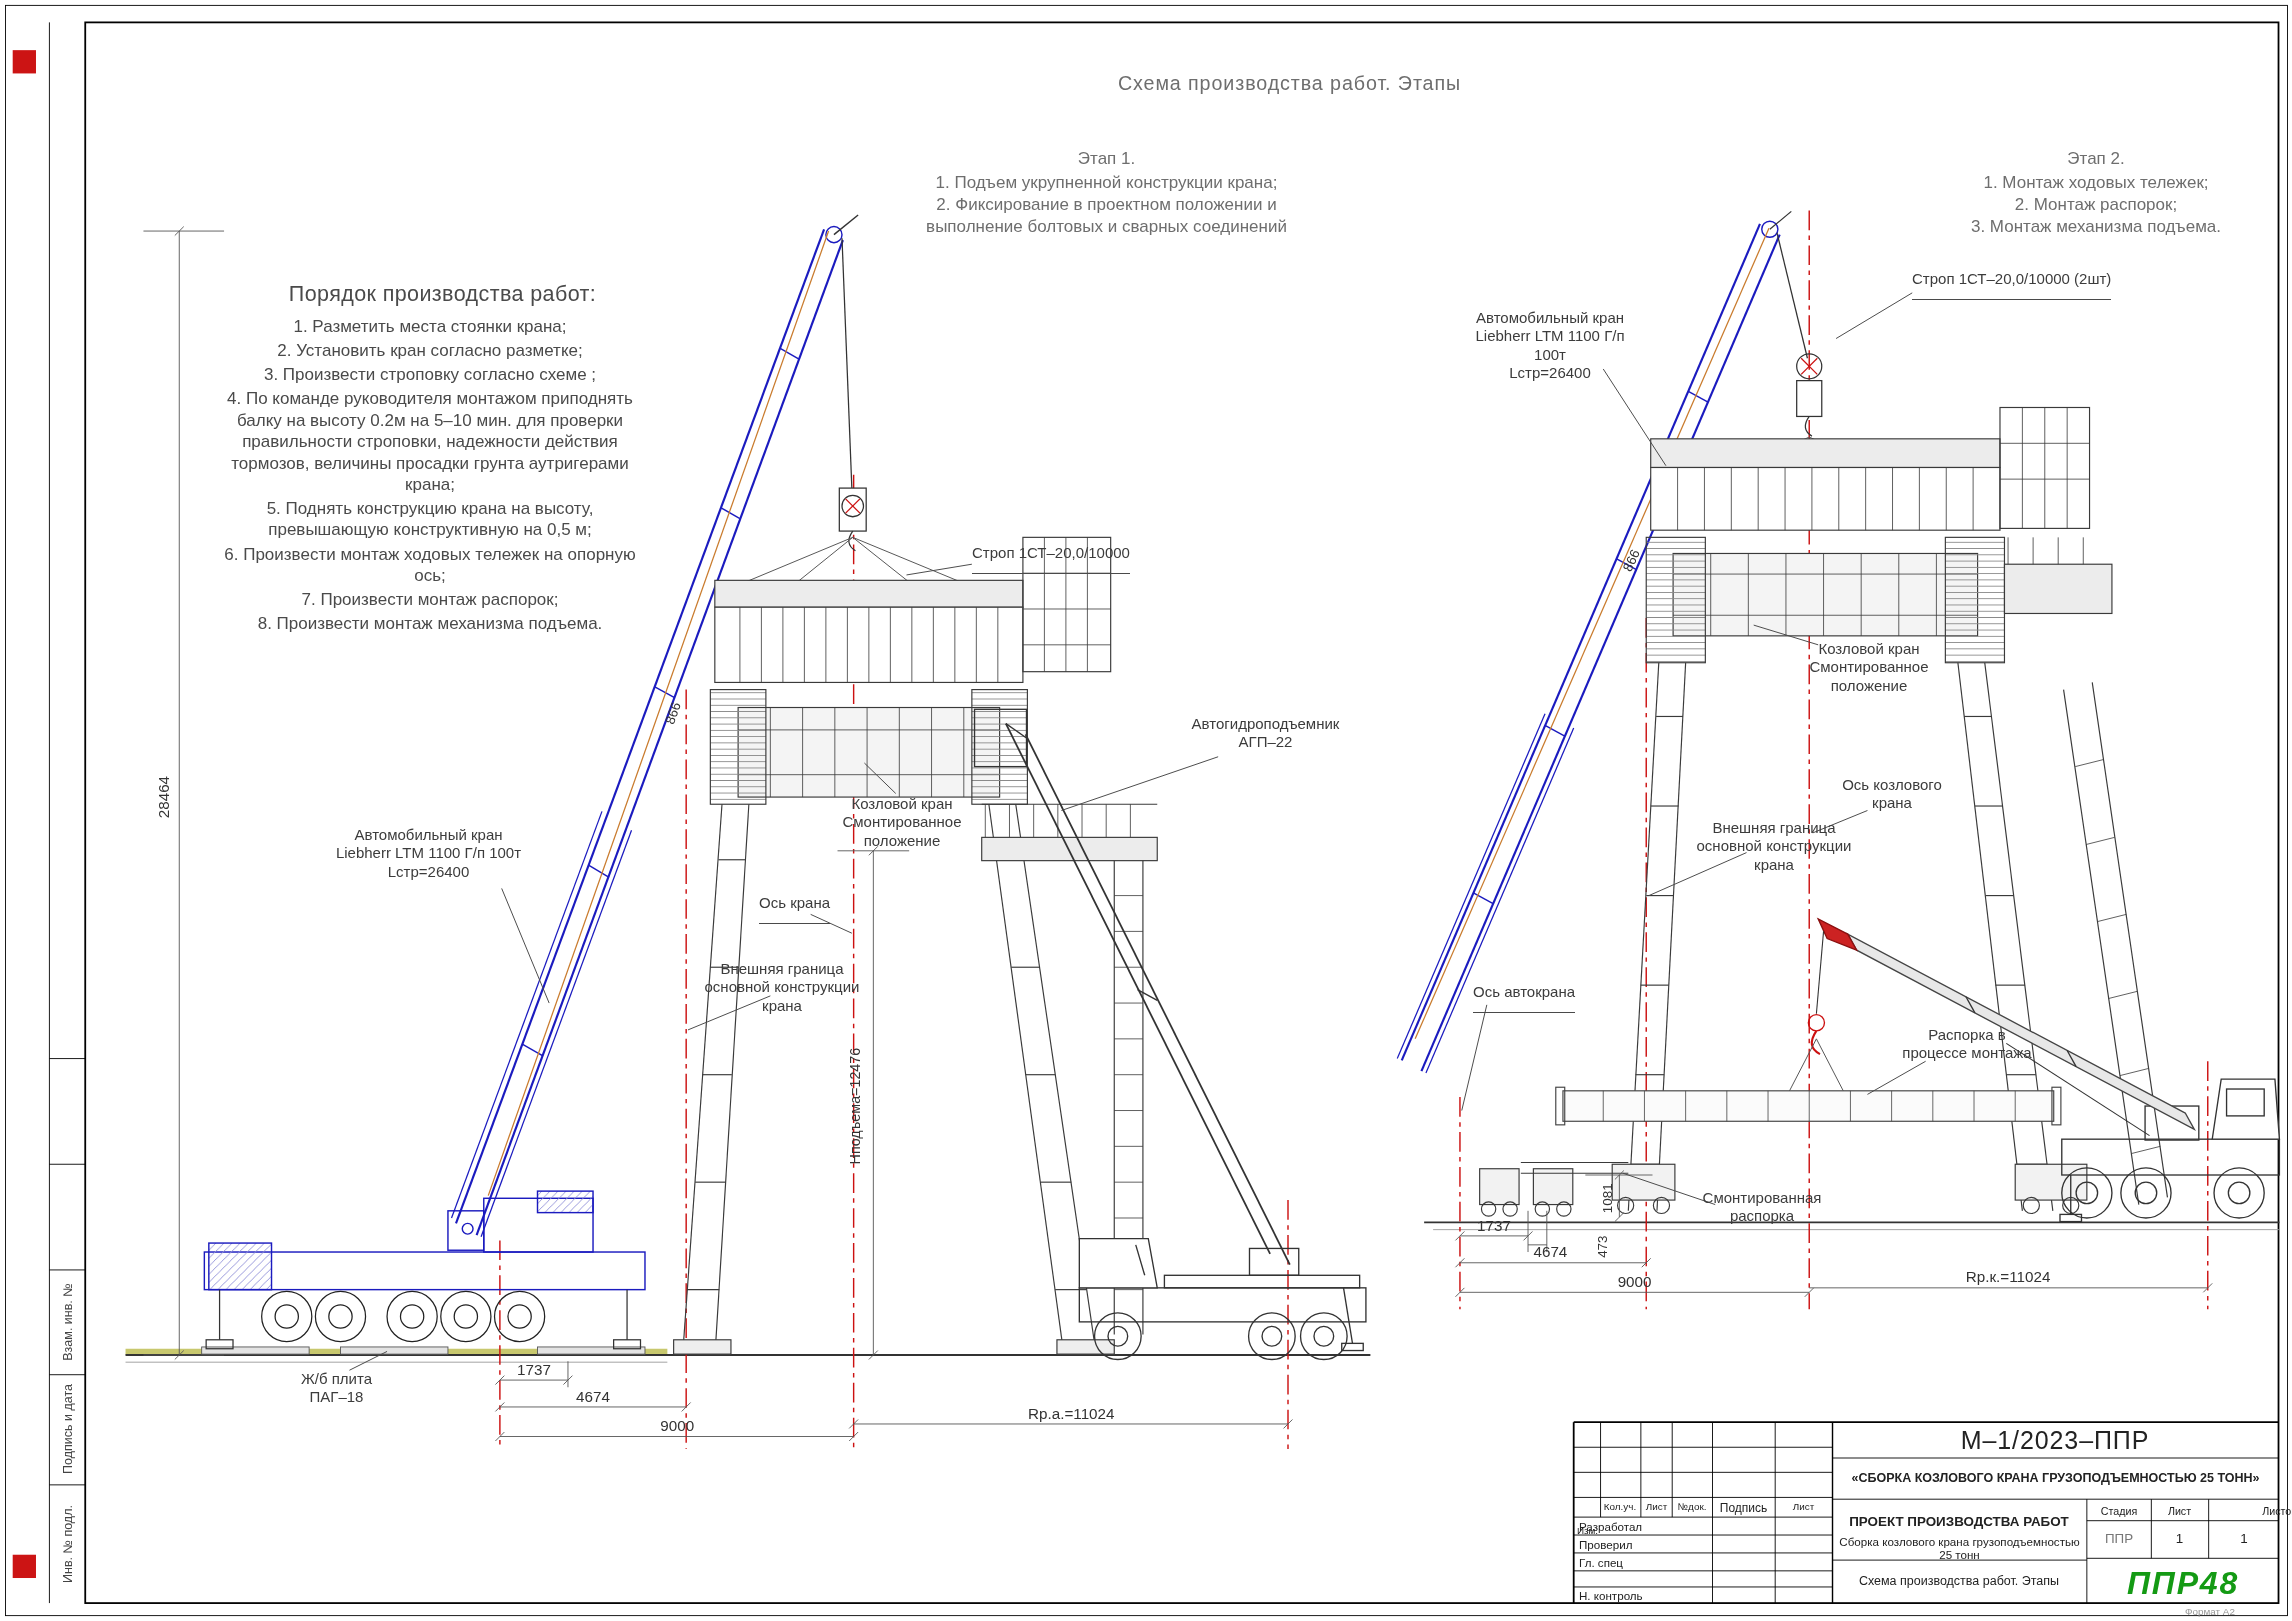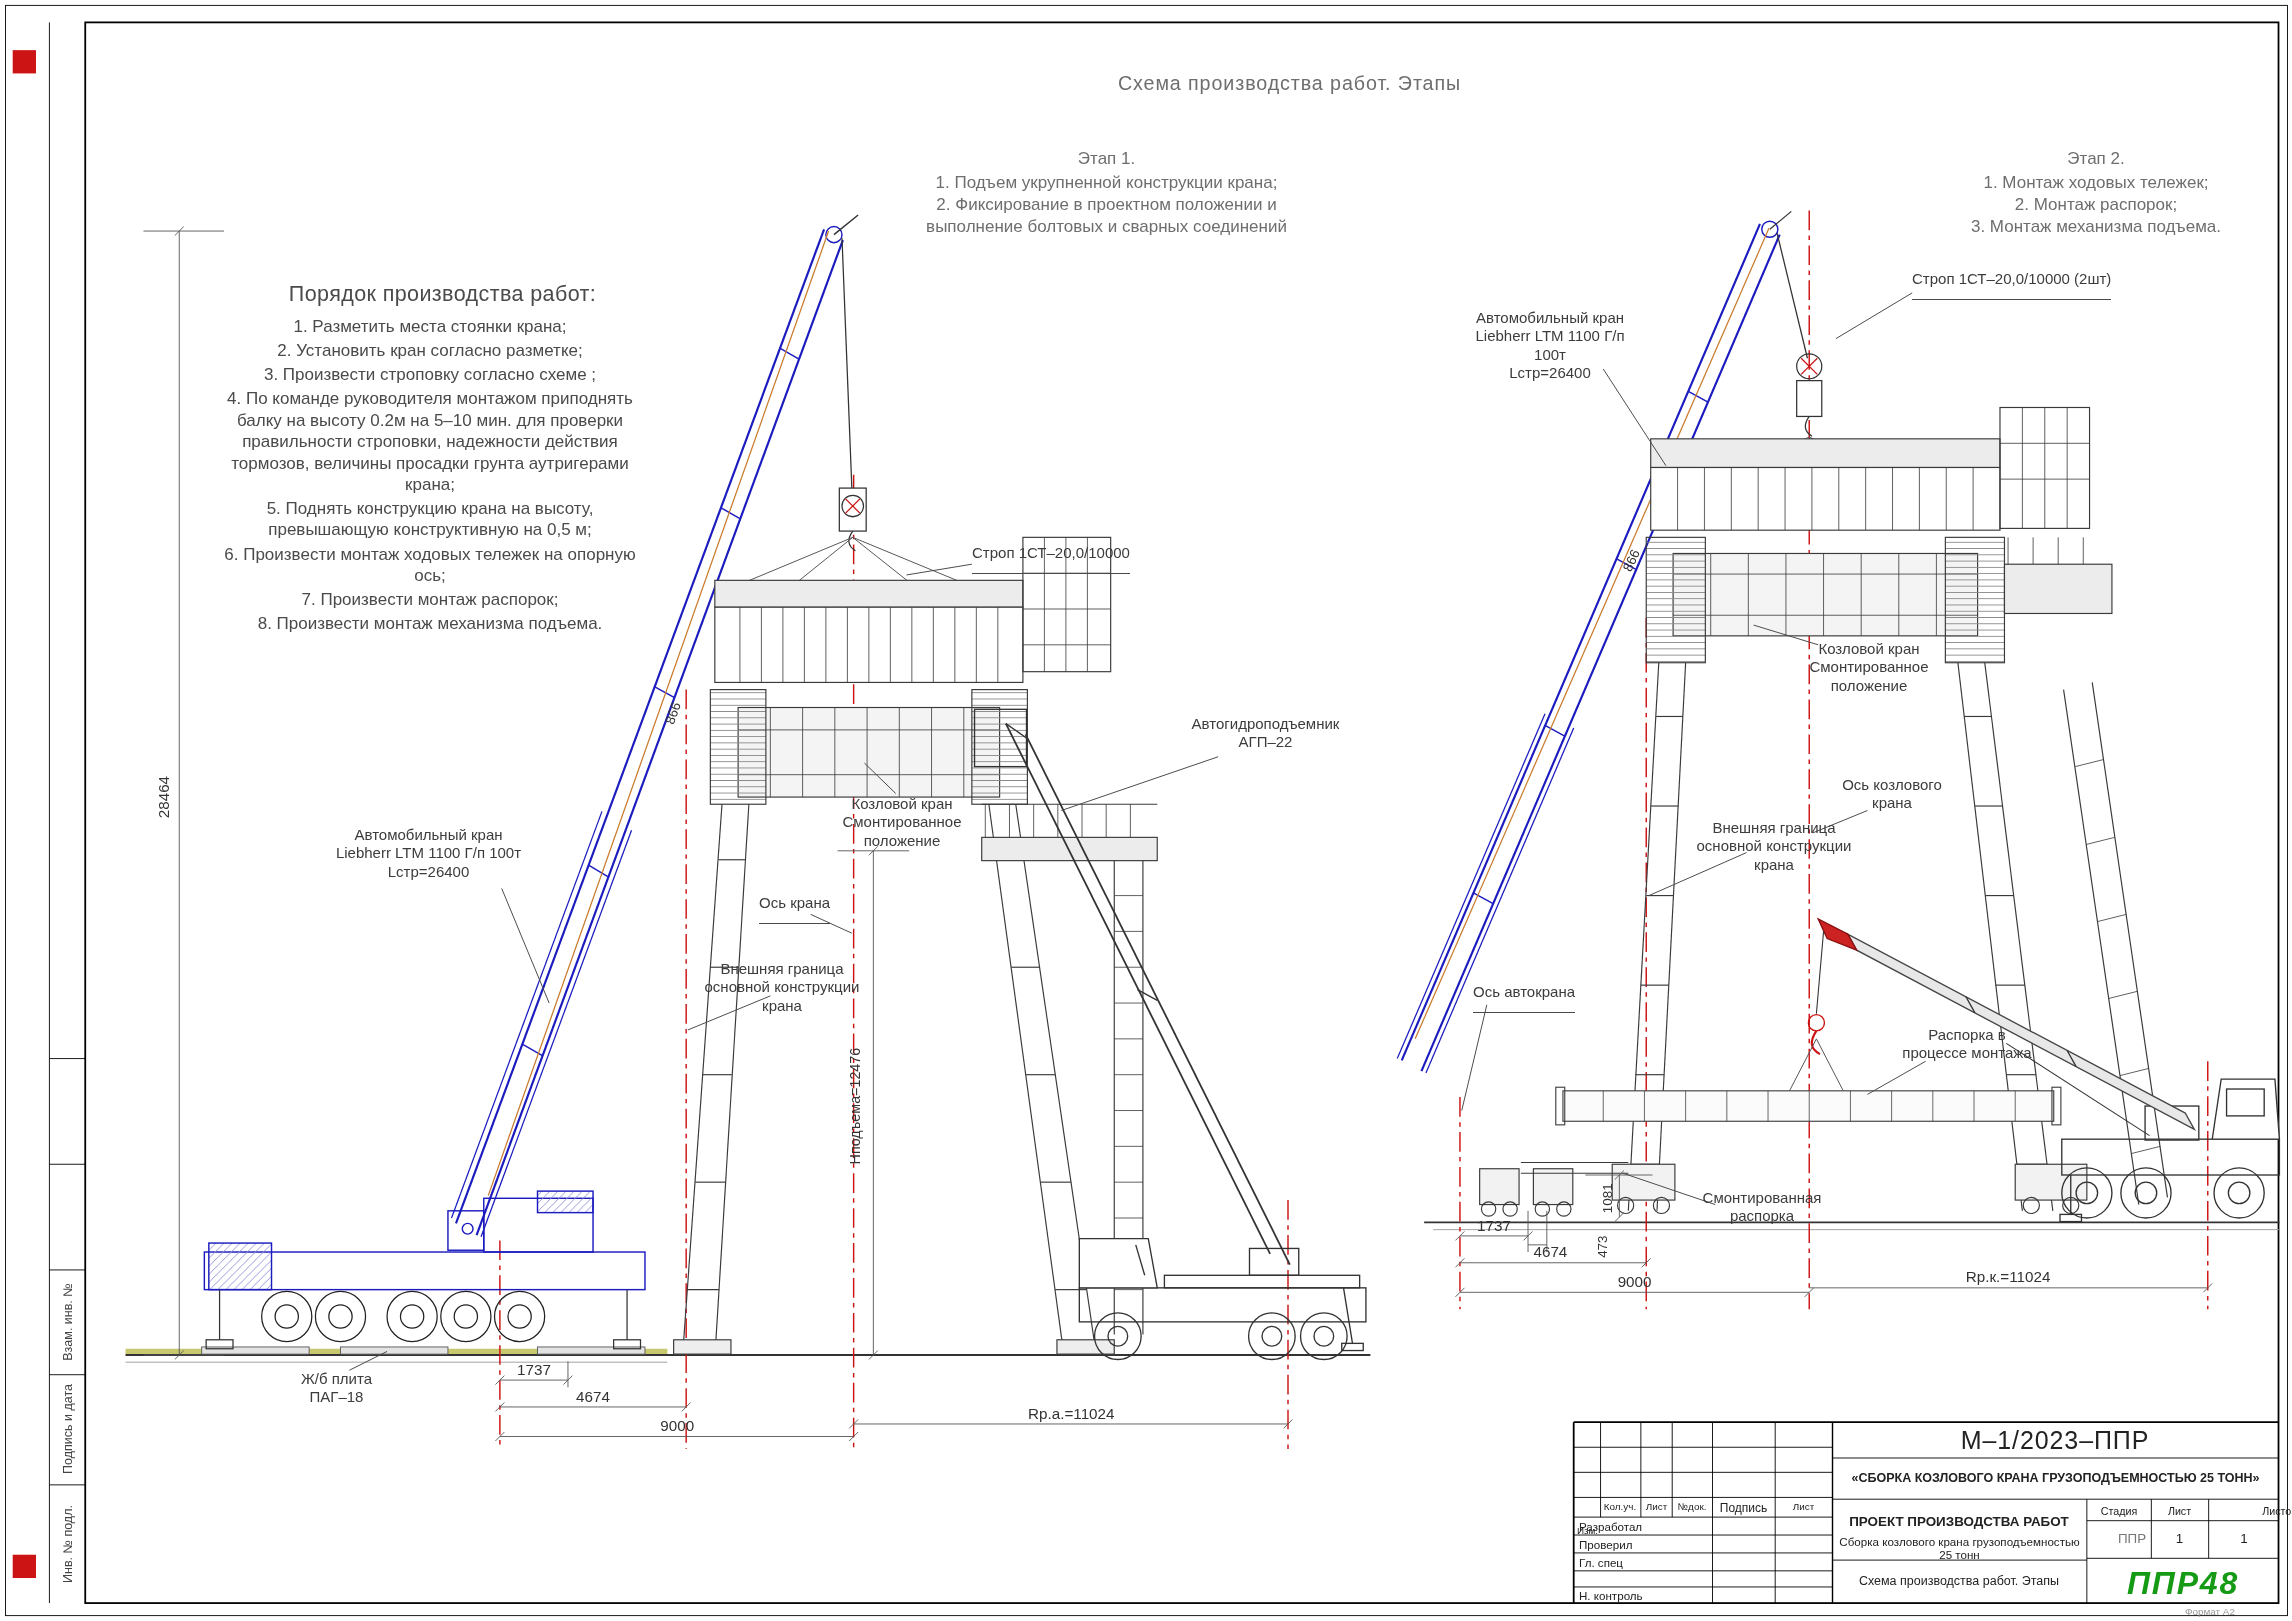--- a/index.html
+++ b/index.html
@@ -611,21 +611,21 @@
 <div class="tbt" style="left:1579px;top:1538px;font-size:11.6px;">Проверил</div>
 <div class="tbt" style="left:1579px;top:1556px;font-size:11.6px;">Гл. спец</div>
 <div class="tbt" style="left:1579px;top:1589px;font-size:11.6px;">Н. контроль</div>
 
 <div class="tbt" style="left:1832px;top:1514px;width:254px;text-align:center;font-size:13.4px;font-weight:bold;">ПРОЕКТ ПРОИЗВОДСТВА РАБОТ</div>
 <div class="tbt" style="left:1836px;top:1535px;width:247px;text-align:center;font-size:11.6px;">Сборка козлового крана грузоподъемностью 25 тонн</div>
 
 <div class="tbt" style="left:2087px;top:1505px;width:64px;text-align:center;font-size:10.7px;">Стадия</div>
 <div class="tbt" style="left:2151px;top:1505px;width:57px;text-align:center;font-size:10.7px;">Лист</div>
 <div class="tbt" style="left:2209px;top:1505px;width:50px;text-align:right;font-size:10.7px;padding-left:38px;">Листов</div>
-<div class="tbt" style="left:2087px;top:1531px;width:64px;text-align:center;font-size:13.4px;color:#777;margin-left:13px;">ППР</div>
+<div class="tbt" style="left:2087px;top:1531px;width:64px;text-align:center;font-size:13.4px;color:#777;">ППР</div>
 <div class="tbt" style="left:2151px;top:1531px;width:57px;text-align:center;font-size:13.4px;">1</div>
 <div class="tbt" style="left:2209px;top:1531px;width:70px;text-align:center;font-size:13.4px;">1</div>
 
 <div class="tbt" style="left:1832px;top:1574px;width:254px;text-align:center;font-size:12.5px;">Схема производства работ. Этапы</div>
 <div class="tbt logo" style="left:2087px;top:1565px;width:192px;text-align:center;font-size:32px;color:#149a14;">ППР48</div>
 
 <div class="fmt" style="left:2185px;top:1606px;">Формат А2</div>
 
 <div class="v" style="left:4.5px;top:1315px;">Взам. инв. №</div>
 <div class="v" style="left:4.5px;top:1422px;">Подпись и дата</div>

